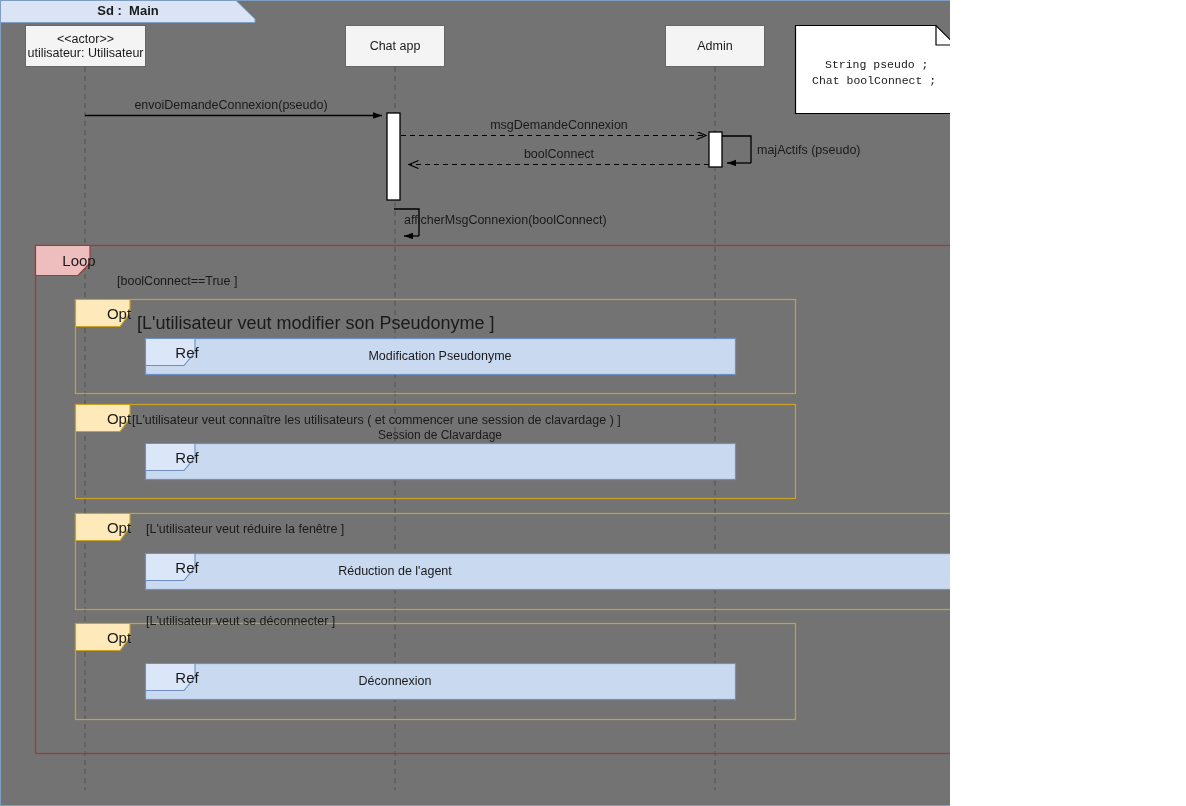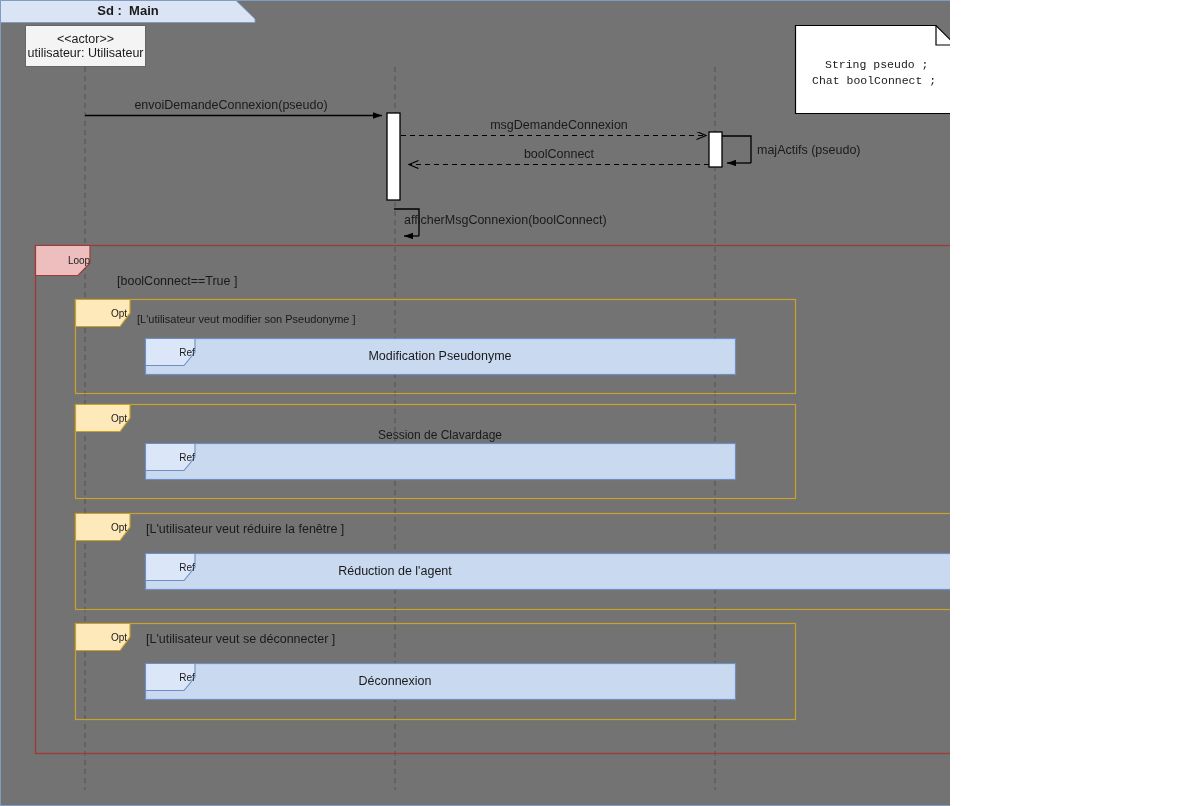--- a/index.html
+++ b/index.html
@@ -47,21 +47,21 @@
     flex-direction: column;
     font-size: 12.5px;
     color: #1a1a1a;
   }
   .lifeline-head span { display: block; white-space: pre; }
   .frame-label {
     position: absolute;
     display: flex;
     align-items: center;
     justify-content: center;
-    font-size: 10px;
+    font-size: 15px;
     color: #1a1a1a;
     box-sizing: border-box;
     pointer-events: none;
     padding-left: 38px;
   }
 </style>
 </head>
 <body>
 
 <div id="canvas">
@@ -136,47 +136,54 @@
     <path d="M145.5,663.5 L195,663.5 L195,677 L184,690.5 L145.5,690.5 Z" fill="#dbe6f8" stroke="#6f8fc4" stroke-width="1.1"></path>
   </svg>
 
   <div class="txt ctr" style="left:128px; top:4px; font-size:13px; font-weight:bold;">Sd :  Main</div>
 
   <div class="lifeline-head" style="left:25px; top:25px; width:121px; height:42px;">
     <span>&lt;&lt;actor&gt;&gt;</span>
     <span>utilisateur: Utilisateur</span>
   </div>
 
+  <div class="lifeline-head" style="left:345px; top:25px; width:100px; height:42px;">
+    <span>Chat app</span>
+  </div>
 
+  <div class="lifeline-head" style="left:665px; top:25px; width:100px; height:42px;">
+    <span>Admin</span>
+  </div>
 
 
   <div class="txt mono" style="left:825px; top:58px; font-size:11.5px;">String pseudo ;</div>
   <div class="txt mono" style="left:812px; top:74px; font-size:11.5px;">Chat boolConnect ;</div>
 
   <div class="txt ctr" style="left:231px; top:98px; font-size:12.5px;">envoiDemandeConnexion(pseudo)</div>
   <div class="txt ctr" style="left:559px; top:118px; font-size:12.5px;">msgDemandeConnexion</div>
   <div class="txt ctr" style="left:559px; top:147px; font-size:12.5px;">boolConnect</div>
   <div class="txt lft" style="left:757px; top:143px; font-size:12.5px;">majActifs (pseudo)</div>
   <div class="txt lft" style="left:404px; top:213px; font-size:12.5px;">afficherMsgConnexion(boolConnect)</div>
 
   <div class="frame-label" style="left:35px; top:246px; width:50px; height:28px;">Loop</div>
   <div class="txt lft" style="left:117px; top:274px; font-size:12.5px;">[boolConnect==True ]</div>
 
   <div class="frame-label" style="left:76px; top:300px; width:48px; height:26px;">Opt</div>
-  <div class="txt lft" style="left:137px; top:313px; font-size:11px;">[L'utilisateur veut modifier son Pseudonyme ]</div>
+  <div class="txt lft" style="left:137px; top:313px; font-size:18px;">[L'utilisateur veut modifier son Pseudonyme ]</div>
   <div class="frame-label" style="left:146px; top:339px; width:44px; height:26px;">Ref</div>
   <div class="txt ctr" style="left:440px; top:349px; font-size:12.5px;">Modification Pseudonyme</div>
 
   <div class="frame-label" style="left:76px; top:405px; width:48px; height:26px;">Opt</div>
+  <div class="txt lft" style="left:132px; top:413px; font-size:12.5px;">[L'utilisateur veut connaître les utilisateurs ( et commencer une session de clavardage ) ]</div>
   <div class="frame-label" style="left:146px; top:444px; width:44px; height:26px;">Ref</div>
   <div class="txt ctr" style="left:440px; top:429px; font-size:12px;">Session de Clavardage</div>
 
   <div class="frame-label" style="left:76px; top:514px; width:48px; height:26px;">Opt</div>
   <div class="txt lft" style="left:146px; top:522px; font-size:12.5px;">[L'utilisateur veut réduire la fenêtre ]</div>
   <div class="frame-label" style="left:146px; top:554px; width:44px; height:26px;">Ref</div>
   <div class="txt ctr" style="left:395px; top:564px; font-size:12.5px;">Réduction de l'agent</div>
 
   <div class="frame-label" style="left:76px; top:624px; width:48px; height:26px;">Opt</div>
-  <div class="txt lft" style="left:146px; top:632px; font-size:12.5px;">[L'utilisateur veut se déconnecter ]</div>
+  <div class="txt lft" style="left:146px; top:614px; font-size:12.5px;">[L'utilisateur veut se déconnecter ]</div>
   <div class="frame-label" style="left:146px; top:664px; width:44px; height:26px;">Ref</div>
   <div class="txt ctr" style="left:395px; top:674px; font-size:12.5px;">Déconnexion</div>
 
 </div>
 
 </body></html>

